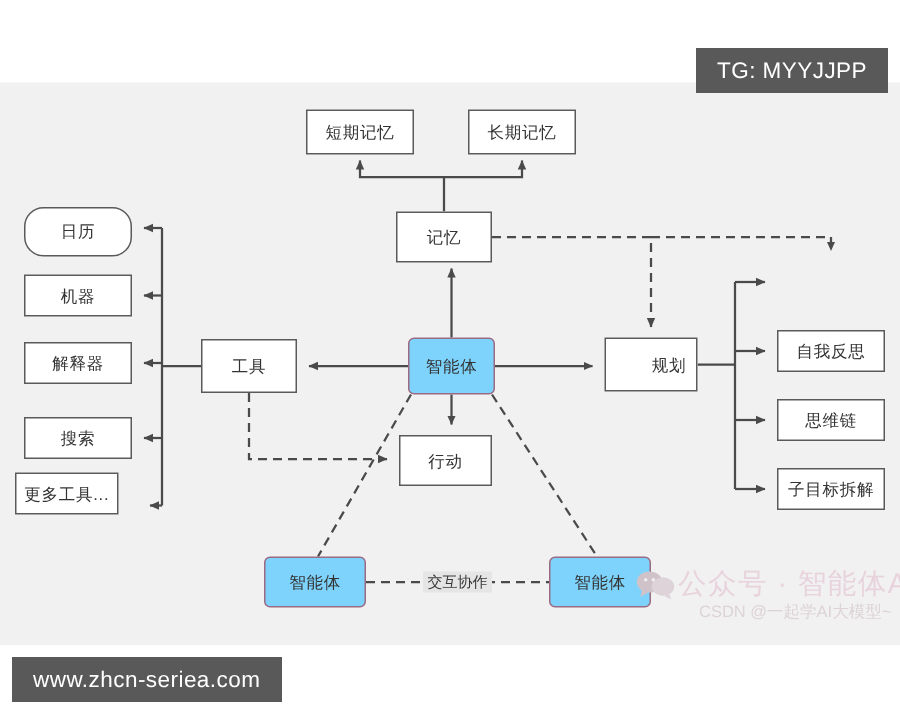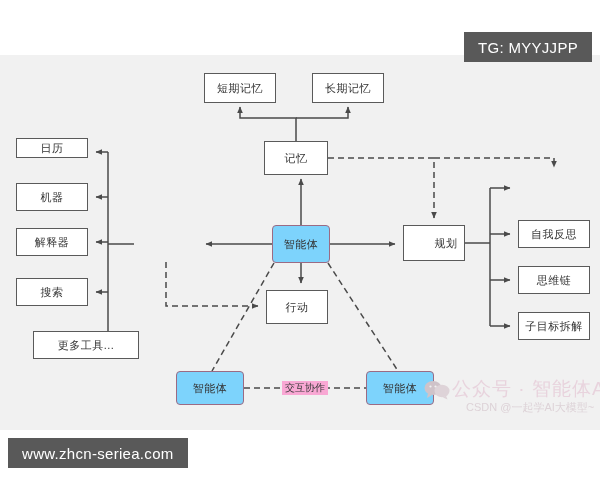--- a/index.html
+++ b/index.html
@@ -83,21 +83,21 @@
     background: #7dd3fc;
     border: 1.3px solid #9b6b84;
     border-radius: 4px;
   }
 
   
   .edge-label {
     position: absolute;
     font-size: 10px;
     color: #3a3a3a;
-    background: #f9a8d4;
+    background: #e5e5e5;
     padding: 0 3px;
     white-space: nowrap;
   }
 
   
   #watermark {
     position: absolute;
     left: 424px;
     top: 374px;
     width: 176px;
@@ -188,30 +188,31 @@
       <path d="M244,388 L366,388"></path>
     </g>
   </svg>
 
   <div class="node" style="left:204px;top:73px;width:72px;height:30px;">短期记忆</div>
 
   <div class="node" style="left:264px;top:141px;width:64px;height:34px;">记忆</div>
 
   <div class="node" style="left:312px;top:73px;width:72px;height:30px;">长期记忆</div>
 
-  <div class="node" style="left:16px;top:138px;width:72px;height:20px;">日历</div>
+  <div class="node" style="left:16px;top:138px;width:72px;height:33px;border-radius:13px;">日历</div>
 
   <div class="node" style="left:16px;top:183px;width:72px;height:28px;">机器</div>
 
   <div class="node" style="left:16px;top:228px;width:72px;height:28px;">解释器</div>
 
   <div class="node" style="left:16px;top:278px;width:72px;height:28px;">搜索</div>
 
-  <div class="node" style="left:10px;top:331px;width:106px;height:28px;margin-left:23px;">更多工具...</div>
-
+  <div class="node" style="left:10px;top:315px;width:69px;height:28px;">更多工具...</div>
+
+  <div class="node" style="left:134px;top:226px;width:64px;height:36px;">工具</div>
 
   <div class="node pink" style="left:272px;top:225px;width:58px;height:38px;">智能体</div>
 
   <div class="node" style="left:266px;top:290px;width:62px;height:34px;">行动</div>
 
   <div class="node" style="left:403px;top:225px;width:62px;height:36px;padding-left:24px;">规划</div>
 
 
   <div class="node" style="left:518px;top:220px;width:72px;height:28px;">自我反思</div>
 

